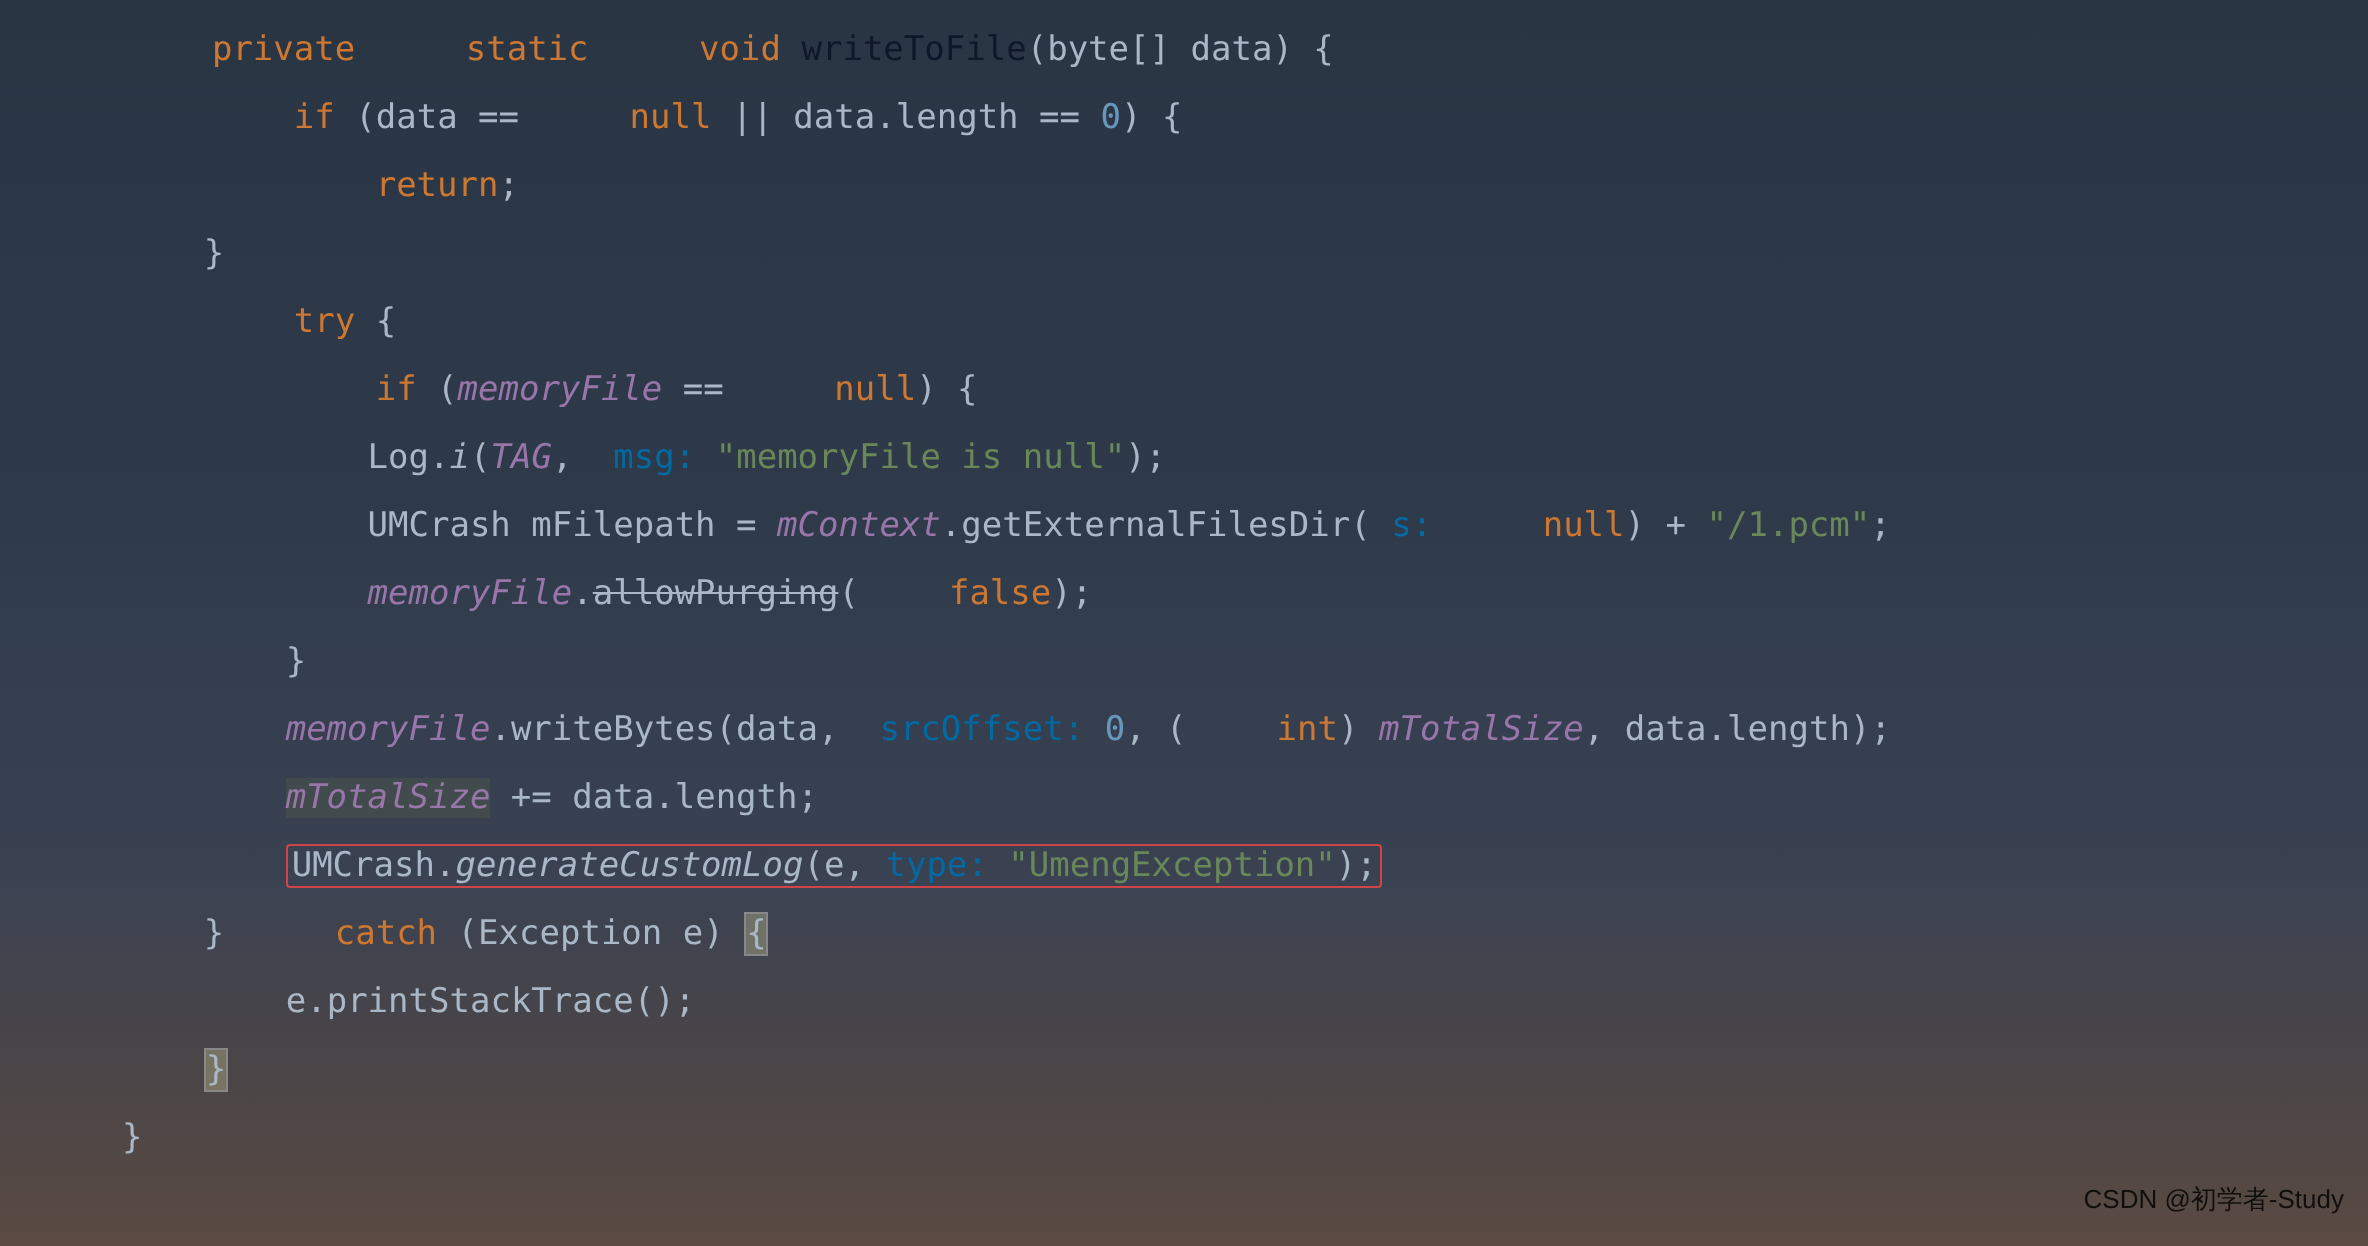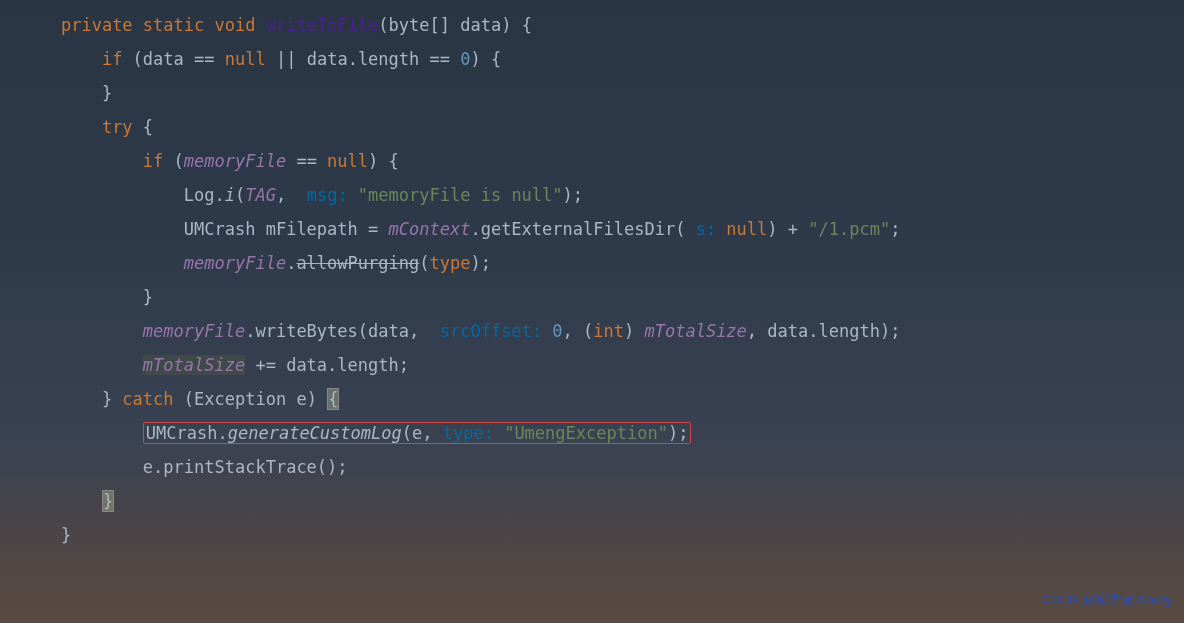--- a/index.html
+++ b/index.html
@@ -12,22 +12,22 @@
     line-height: 34px;
     color: #a9b7c6;
     overflow: hidden;
     position: relative;
   }
   .code-area {
     padding: 8px 0 0 20px;
     position: relative;
   }
   .line { white-space: pre; }
-  .kw { color: #cc7832; }
-  .method-decl { color: #4c1d95; }
+  .kw { color: #cc7832; margin-left: 45px; }
+  .method-decl { color: #0f172a; }
   .str { color: #6a8759; }
   .num { color: #6897bb; }
   .field { color: #9876aa; font-style: italic; }
   .hint { color: #0369a1; }
   .italic { font-style: italic; }
   .deprecated { text-decoration: line-through; text-align: center; }
   .highlight-box {
     border: 1.5px solid #d04646;
     border-radius: 2px;
     padding: 0 2px;
@@ -36,41 +36,42 @@
     background: rgba(255, 255, 180, 0.25);
     border: 1px solid #888;
   }
   .field-highlight {
     background: rgba(80, 90, 70, 0.4);
   }
   .watermark {
     position: absolute;
     bottom: 6px;
     right: 12px;
-    color: #1d4ed8;
+    color: #000000;
     font-size: 13px;
     font-family: sans-serif;
     opacity: 0.8;
   }
 </style>
 </head>
 <body>
 
 <div class="code-area">
 <div class="line">    <span class="kw">private</span> <span class="kw">static</span> <span class="kw">void</span> <span class="method-decl">writeToFile</span>(<span>byte[]</span> <span>data</span>) {</div>
 <div class="line">        <span class="kw">if</span> (<span>data</span> == <span class="kw">null</span> || <span>data</span>.<span>length</span> == <span class="num">0</span>) {</div>
+<div class="line">            <span class="kw">return</span>;</div>
 <div class="line">        }</div>
 <div class="line">        <span class="kw">try</span> {</div>
 <div class="line">            <span class="kw">if</span> (<span class="field">memoryFile</span> == <span class="kw">null</span>) {</div>
 <div class="line">                <span>Log</span>.<span class="italic">i</span>(<span class="field">TAG</span>,  <span class="hint">msg: </span><span class="str">"memoryFile is null"</span>);</div>
 <div class="line">                <span>UMCrash</span> <span>mFilepath</span><span> = </span><span class="field">mContext</span>.<span>getExternalFilesDir</span>(<span class="hint"> s: </span><span class="kw">null</span>)<span> + </span><span class="str">"/1.pcm"</span>;</div>
-<div class="line">                <span class="field">memoryFile</span>.<span class="deprecated">allowPurging</span>(<span class="kw">type</span>);</div>
+<div class="line">                <span class="field">memoryFile</span>.<span class="deprecated">allowPurging</span>(<span class="kw">false</span>);</div>
 <div class="line">            }</div>
 <div class="line">            <span class="field">memoryFile</span>.<span>writeBytes</span>(<span>data</span>,  <span class="hint">srcOffset: </span><span class="num">0</span>, (<span class="kw">int</span>) <span class="field">mTotalSize</span>, <span>data</span>.<span>length</span>);</div>
 <div class="line">            <span class="field field-highlight">mTotalSize</span><span> += </span><span>data</span>.<span>length</span>;</div>
+<div class="line">            <span class="highlight-box"><span>UMCrash</span>.<span class="italic">generateCustomLog</span>(<span>e</span>, <span class="hint">type: </span><span class="str">"UmengException"</span>);</span></div>
 <div class="line">        } <span class="kw">catch</span> (<span>Exception</span> <span>e</span>) <span class="brace-highlight">{</span></div>
-<div class="line">            <span class="highlight-box"><span>UMCrash</span>.<span class="italic">generateCustomLog</span>(<span>e</span>, <span class="hint">type: </span><span class="str">"UmengException"</span>);</span></div>
 <div class="line">            <span>e</span>.<span>printStackTrace</span>();</div>
 <div class="line">        <span class="brace-highlight">}</span></div>
 <div class="line">    }</div>
 </div>
 
 <div class="watermark">CSDN @初学者-Study</div>
 
 </body></html>

